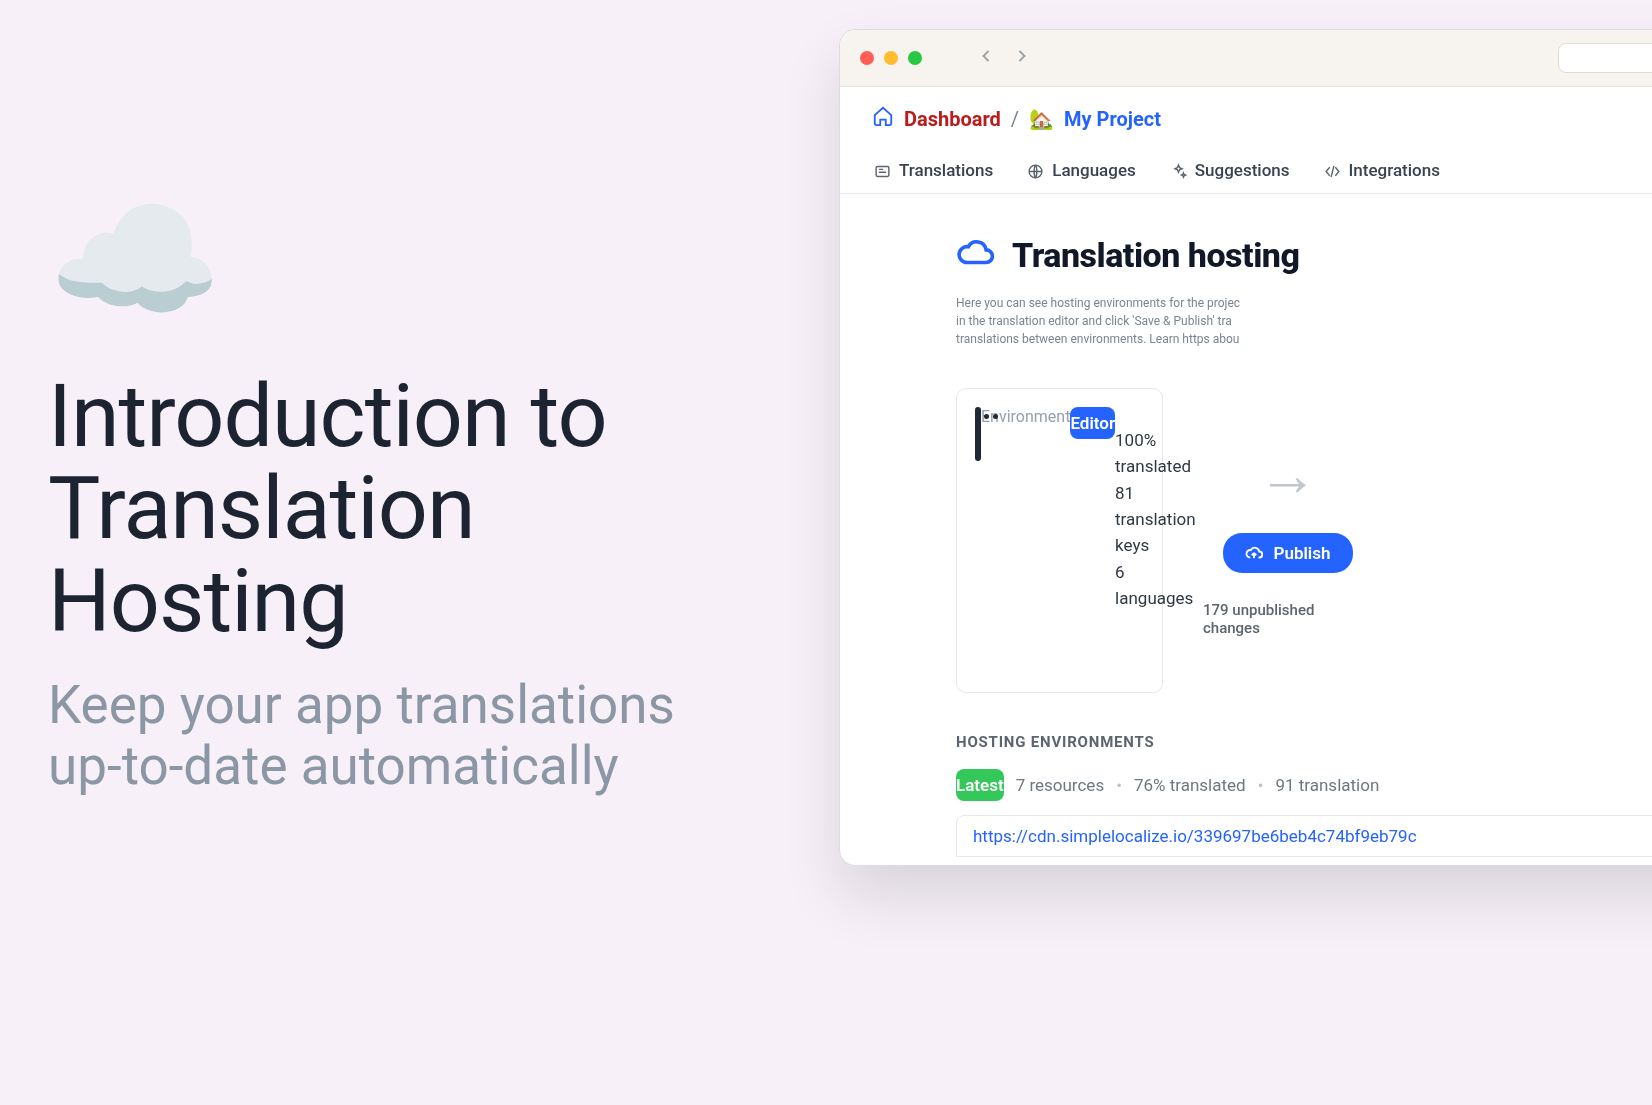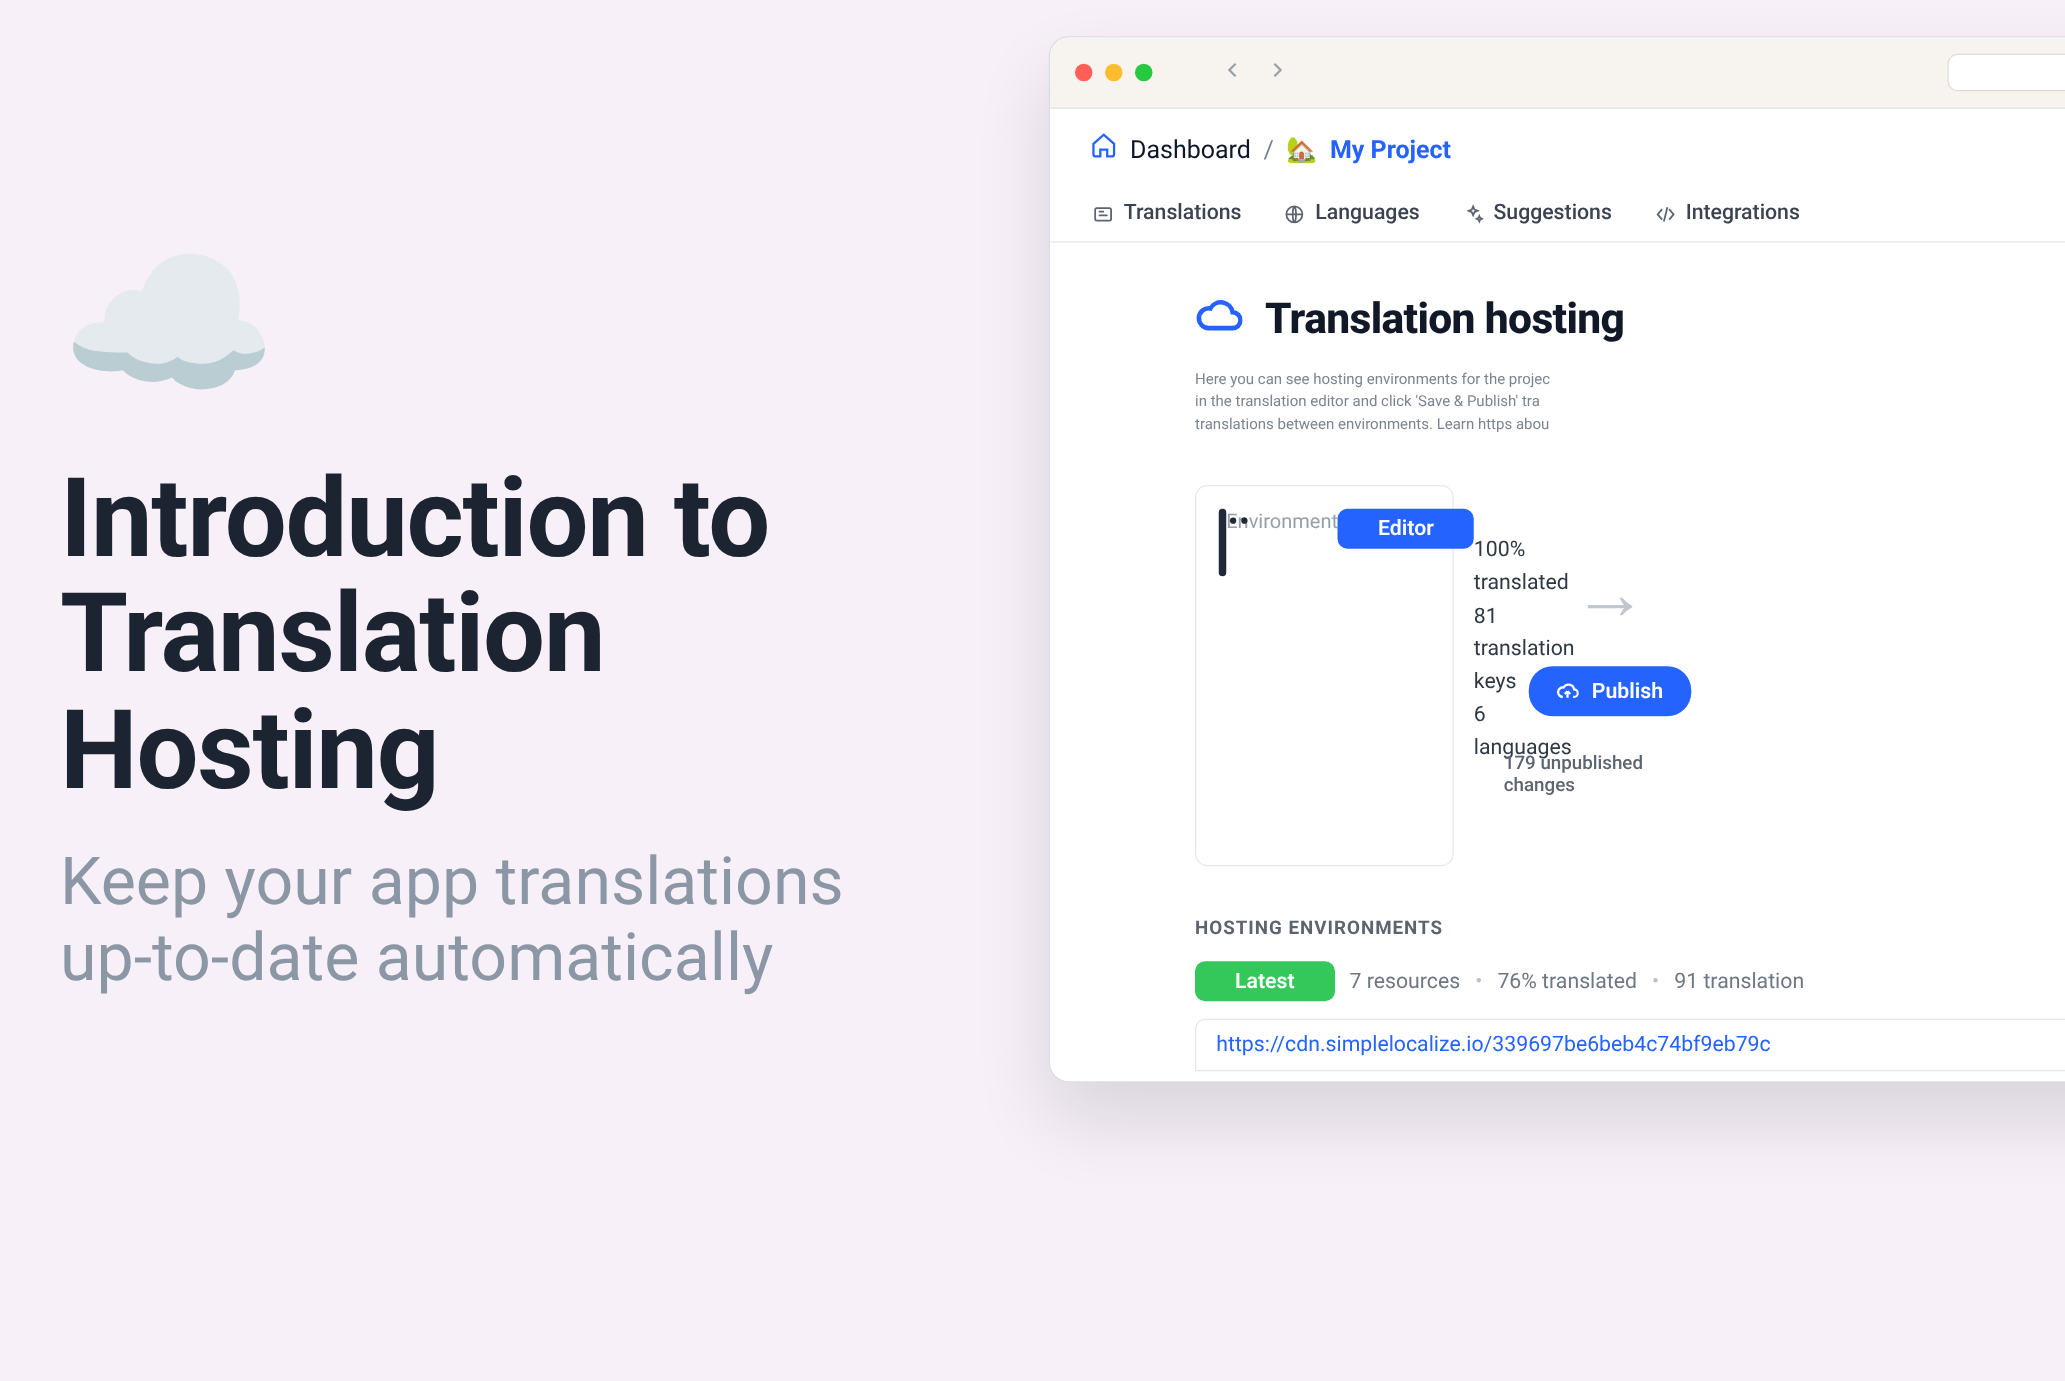--- a/index.html
+++ b/index.html
@@ -23,21 +23,21 @@
     width: 740px;
   }
   .cloud {
     font-size: 140px;
     line-height: 1;
     margin-bottom: 40px;
   }
   .headline {
     font-size: 88px;
     line-height: 1.05;
-    font-weight: 700;
+    font-weight: 400;
     color: #1c2431;
     letter-spacing: -1px;
   }
   .sub {
     margin-top: 28px;
     font-size: 53px;
     line-height: 1.15;
     font-weight: 400;
     color: #8b97a4;
   }
@@ -77,21 +77,21 @@
     background:#fff;
     border:1px solid #e0dcd4;
     border-radius:8px;
   }
   .appheader {
     padding: 18px 32px 0;
     border-bottom: 1px solid #e5e8eb;
   }
   .crumbs { display:flex; align-items:center; gap:10px; font-size:20px; }
   .crumbs .home svg { width:22px; height:22px; stroke:#2563ff; }
-  .crumbs a { color:#0f172a; font-weight:400; text-decoration:none; }
+  .crumbs a { color:#b91c1c; font-weight:700; text-decoration:none; }
   .crumbs .sep { color:#7a8592; }
   .crumbs .proj { font-weight:700; color:#2563ff; }
   .tabs { display:flex; gap:30px; margin-top:18px; }
   .tab {
     display:flex; align-items:flex-end; gap:8px;
     padding:10px 2px; font-size:17px; color:#3b4350; font-weight:500;
     border-bottom:3px solid transparent; cursor:pointer;
   }
   .tab svg { width:17px; height:17px; stroke:#5c6470; }
   .content { padding: 40px 40px 0 116px; }
@@ -116,21 +116,21 @@
     border-top:3px solid #1f2937;
   }
   .card .win::after {
     content:""; position:absolute; left:6px; top:4px;
     width:5px; height:5px; border-radius:50%;
     background:#1f2937; box-shadow: 9px 0 #1f2937;
   }
   .card .label { font-size:16px; color:#96a0ab; margin-bottom:12px; }
   .pill {
     display:inline-flex; align-items:center; justify-content:center;
-    padding:6px 32px; border-radius:8px; font-size:17px; font-weight:600;
+    padding:6px 0; border-radius:8px; font-size:17px; font-weight:600;
     color:#fff;
   }
   .pill.blue  { background:#2563ff; }
   .pill.green { background:#34c759; }
   .stats { margin-top:20px; font-size:17px; line-height:1.55; color:#2f3945; }
   .mid {
     flex:0 0 170px;
     display:flex; flex-direction:column; align-items:center; gap:28px;
   }
   .mid .arrow { color:#c0c7cf; font-size:60px; line-height:1; }

